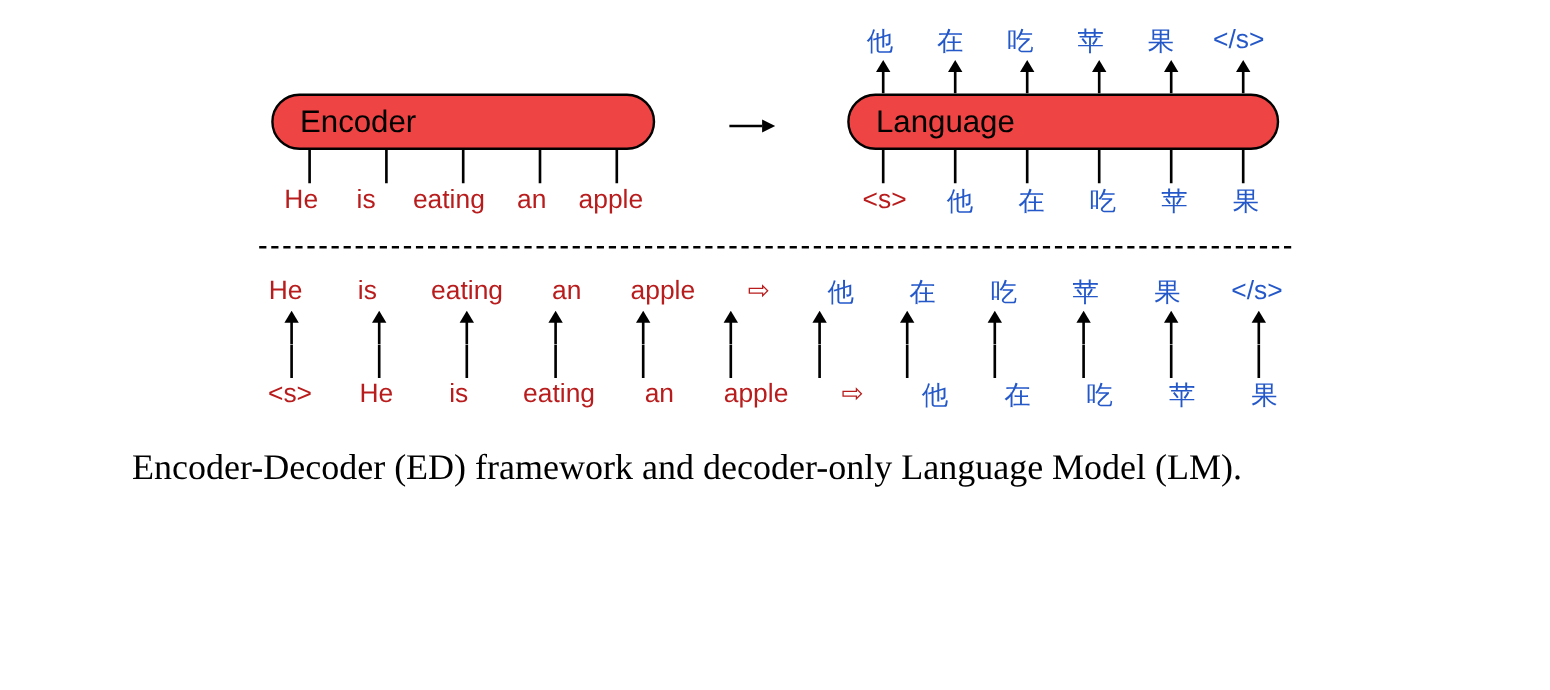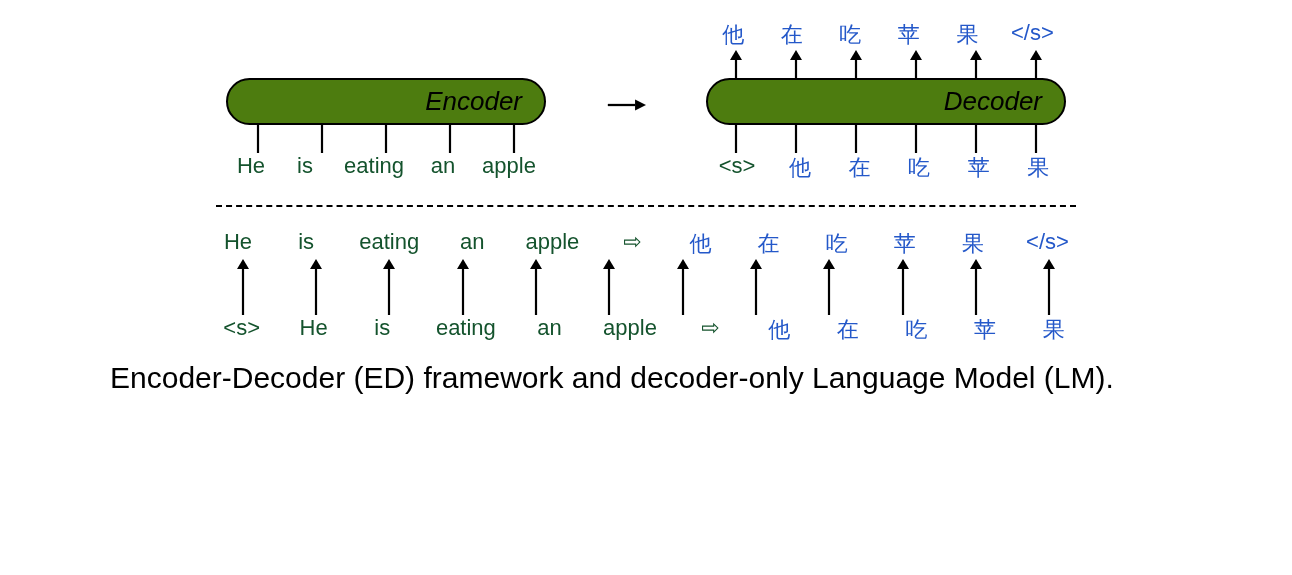--- a/index.html
+++ b/index.html
@@ -26,62 +26,61 @@
   .block {
     display: flex;
     flex-direction: column;
     align-items: stretch;
   }
   .box {
     border: 2px solid #000;
     border-radius: 24px;
     padding: 6px 22px;
     font-size: 26px;
-    text-align: right;
-    background: #4d7c0f;
+    text-align: left;
+    background: #ef4444;
     font-family: Arial, Helvetica, sans-serif;
-    font-style: italic;
   }
   .tok-row {
     display: flex;
     justify-content: space-around;
     font-size: 22px;
     gap: 4px;
   }
   .tok-row.inputs { margin-top: 0; }
   .tok-row.outputs { margin-bottom: 0; }
   .tok {
     min-width: 30px;
     text-align: center;
     white-space: nowrap;
   }
   .cn { color: #2458c9; }
-  .en { color: #14532d; }
+  .en { color: #b91c1c; }
   .arrow-row {
     display: flex;
     justify-content: space-around;
     height: 28px;
   }
   .harrow {
     display:flex;
     align-items:center;
     justify-content:center;
     width:40px;
   }
   .dashed-sep {
     border: none;
     border-top: 2px dashed #000;
     width: 860px;
     margin: 22px auto 22px auto;
   }
   .caption {
-    font-family: Liberation Sans, sans-serif;
+    font-family: Liberation Serif, serif;
     font-size: 30px;
     text-align: left;
-    margin: 16px 0 0 14px;
+    margin: 28px 0 0 14px;
   }
   .lm-wrap { width: 880px; margin: 0 auto;}
   .lm-box { width: 100%; }
 </style>
 </head>
 <body>
 
 <div class="diagram">
 
   <div class="row">
@@ -173,21 +172,21 @@
               <polygon points="2,10 8,0 14,10" fill="#000"></polygon>
             </svg>
           </div>
           <div style="display: flex; justify-content: center; flex: 1 1 0%;">
             <svg width="16" height="28" viewBox="0 0 16 28">
               <line x1="8" y1="28" x2="8" y2="8" stroke="#000" stroke-width="2.2"></line>
               <polygon points="2,10 8,0 14,10" fill="#000"></polygon>
             </svg>
           </div>
         </div>
-      <div class="box">Decoder</div>
+      <div class="box">Language</div>
       <div class="arrow-row" id="dec-in-arrows">
           <div style="display: flex; justify-content: center; flex: 1 1 0%;">
             <svg width="16" height="28" viewBox="0 0 16 28">
               <line x1="8" y1="0" x2="8" y2="28" stroke="#000" stroke-width="2.2"></line>
             </svg>
           </div>
           <div style="display: flex; justify-content: center; flex: 1 1 0%;">
             <svg width="16" height="28" viewBox="0 0 16 28">
               <line x1="8" y1="0" x2="8" y2="28" stroke="#000" stroke-width="2.2"></line>
             </svg>

